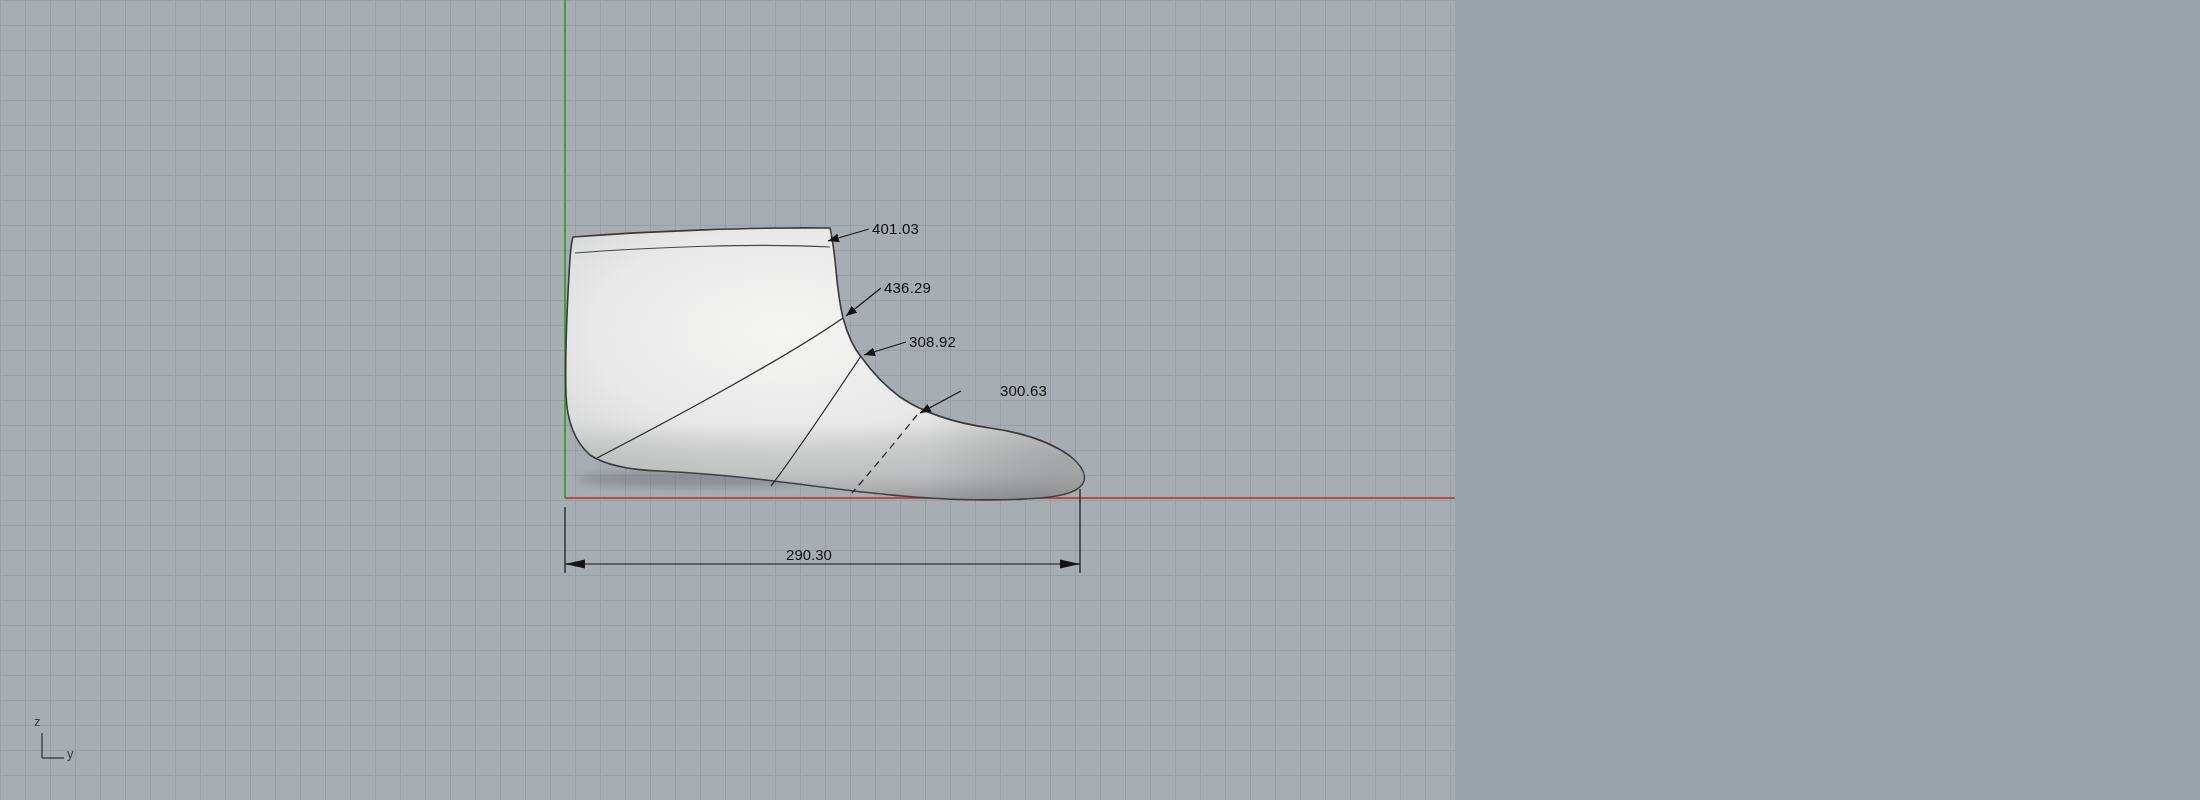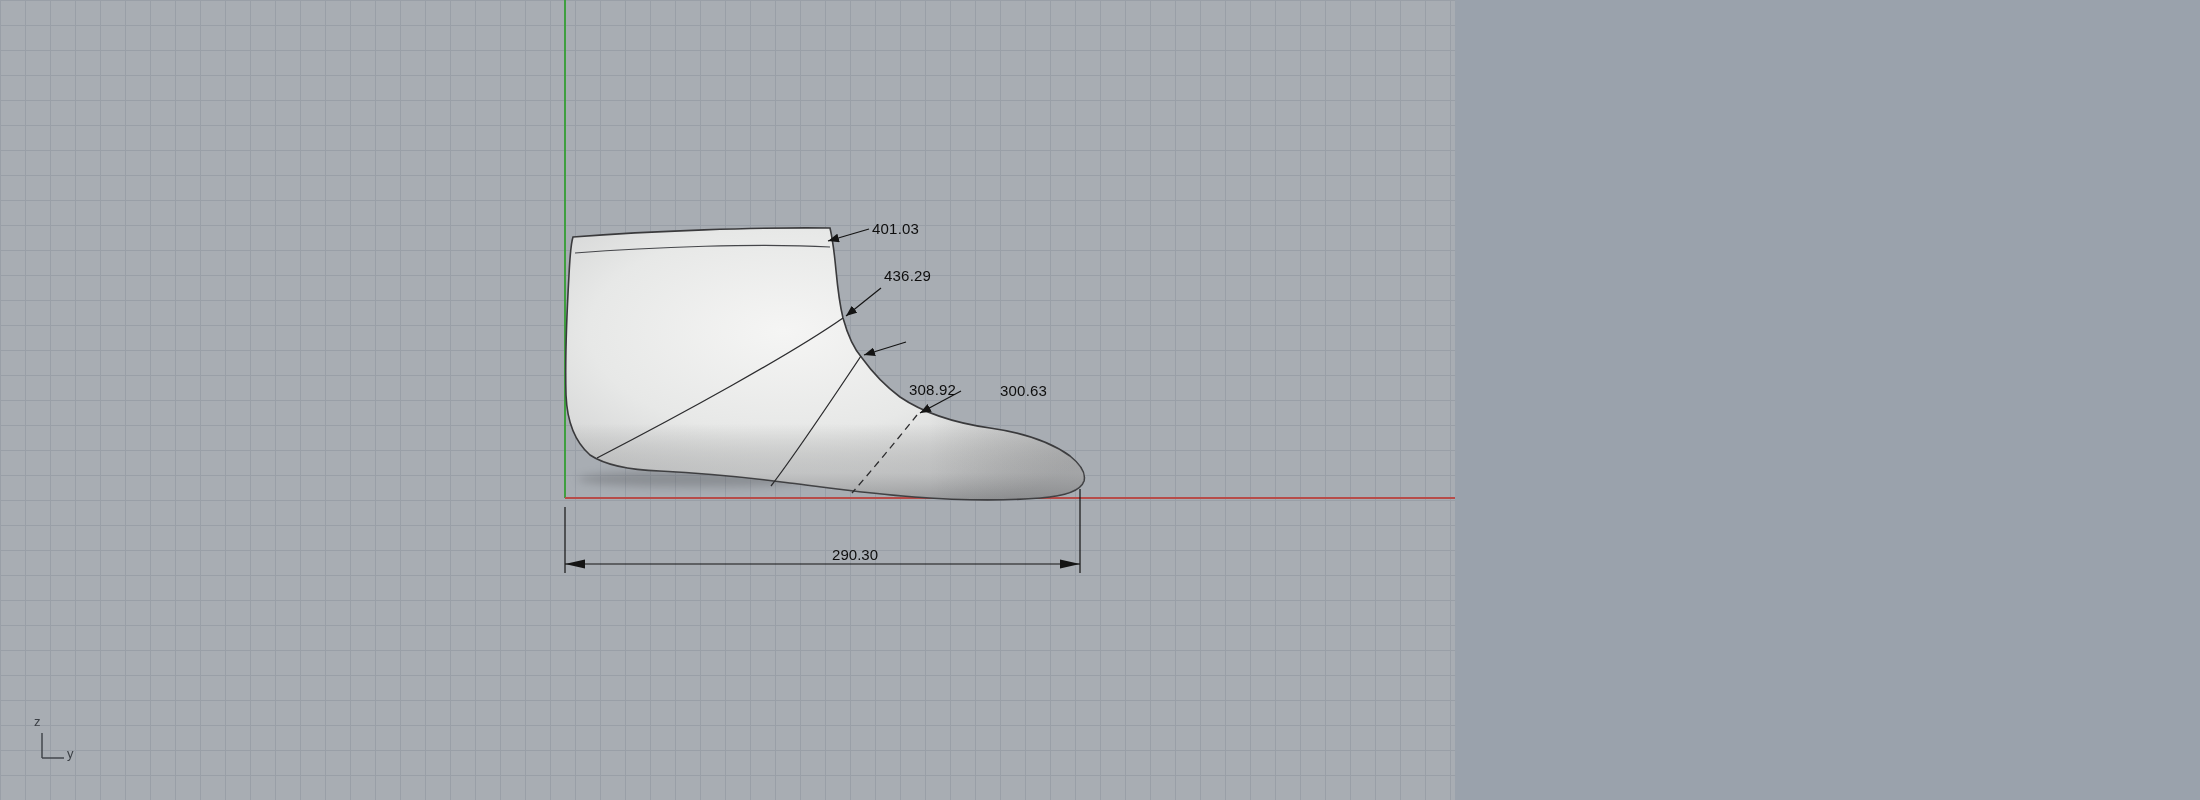--- a/index.html
+++ b/index.html
@@ -41,24 +41,24 @@
   .callout {
     position: absolute;
     font-size: 15px;
     line-height: 18px;
     color: #0e0e0e;
     white-space: nowrap;
     letter-spacing: 0.2px;
   }
   .dim-text {
     position: absolute;
-    left: 816px;
+    left: 778px;
     top: 546px;
     width: 62px;
-    text-align: right;
+    text-align: center;
     font-size: 15px;
     line-height: 18px;
     color: #0e0e0e;
   }
   .axis-gizmo {
     position: absolute;
     left: 26px;
     top: 712px;
     width: 60px;
     height: 60px;
@@ -188,22 +188,22 @@
       <polygon points="1080,564 1060,559.5 1060,568.5" fill="#141414" stroke="none"></polygon>
     </g>
 
     <g stroke="#3c4046" stroke-width="1.4">
       <line x1="42" y1="733" x2="42" y2="758"></line>
       <line x1="42" y1="758" x2="64" y2="758"></line>
     </g>
   </svg>
 
   <span class="callout" style="left:872px; top:220px;">401.03</span>
-  <span class="callout" style="left:884px; top:267px;">436.29</span>
-  <span class="callout" style="left:909px; top:333px;margin-top:48px;">308.92</span>
+  <span class="callout" style="left:884px; top:279px;">436.29</span>
+  <span class="callout" style="left:909px; top:333px;">308.92</span>
   <span class="callout" style="left:964px; top:382px;margin-left:36px;">300.63</span>
 
   <span class="dim-text">290.30</span>
 
   <div class="axis-gizmo">
     <span class="z-label">z</span>
     <span class="y-label">y</span>
   </div>
 
 </div>

